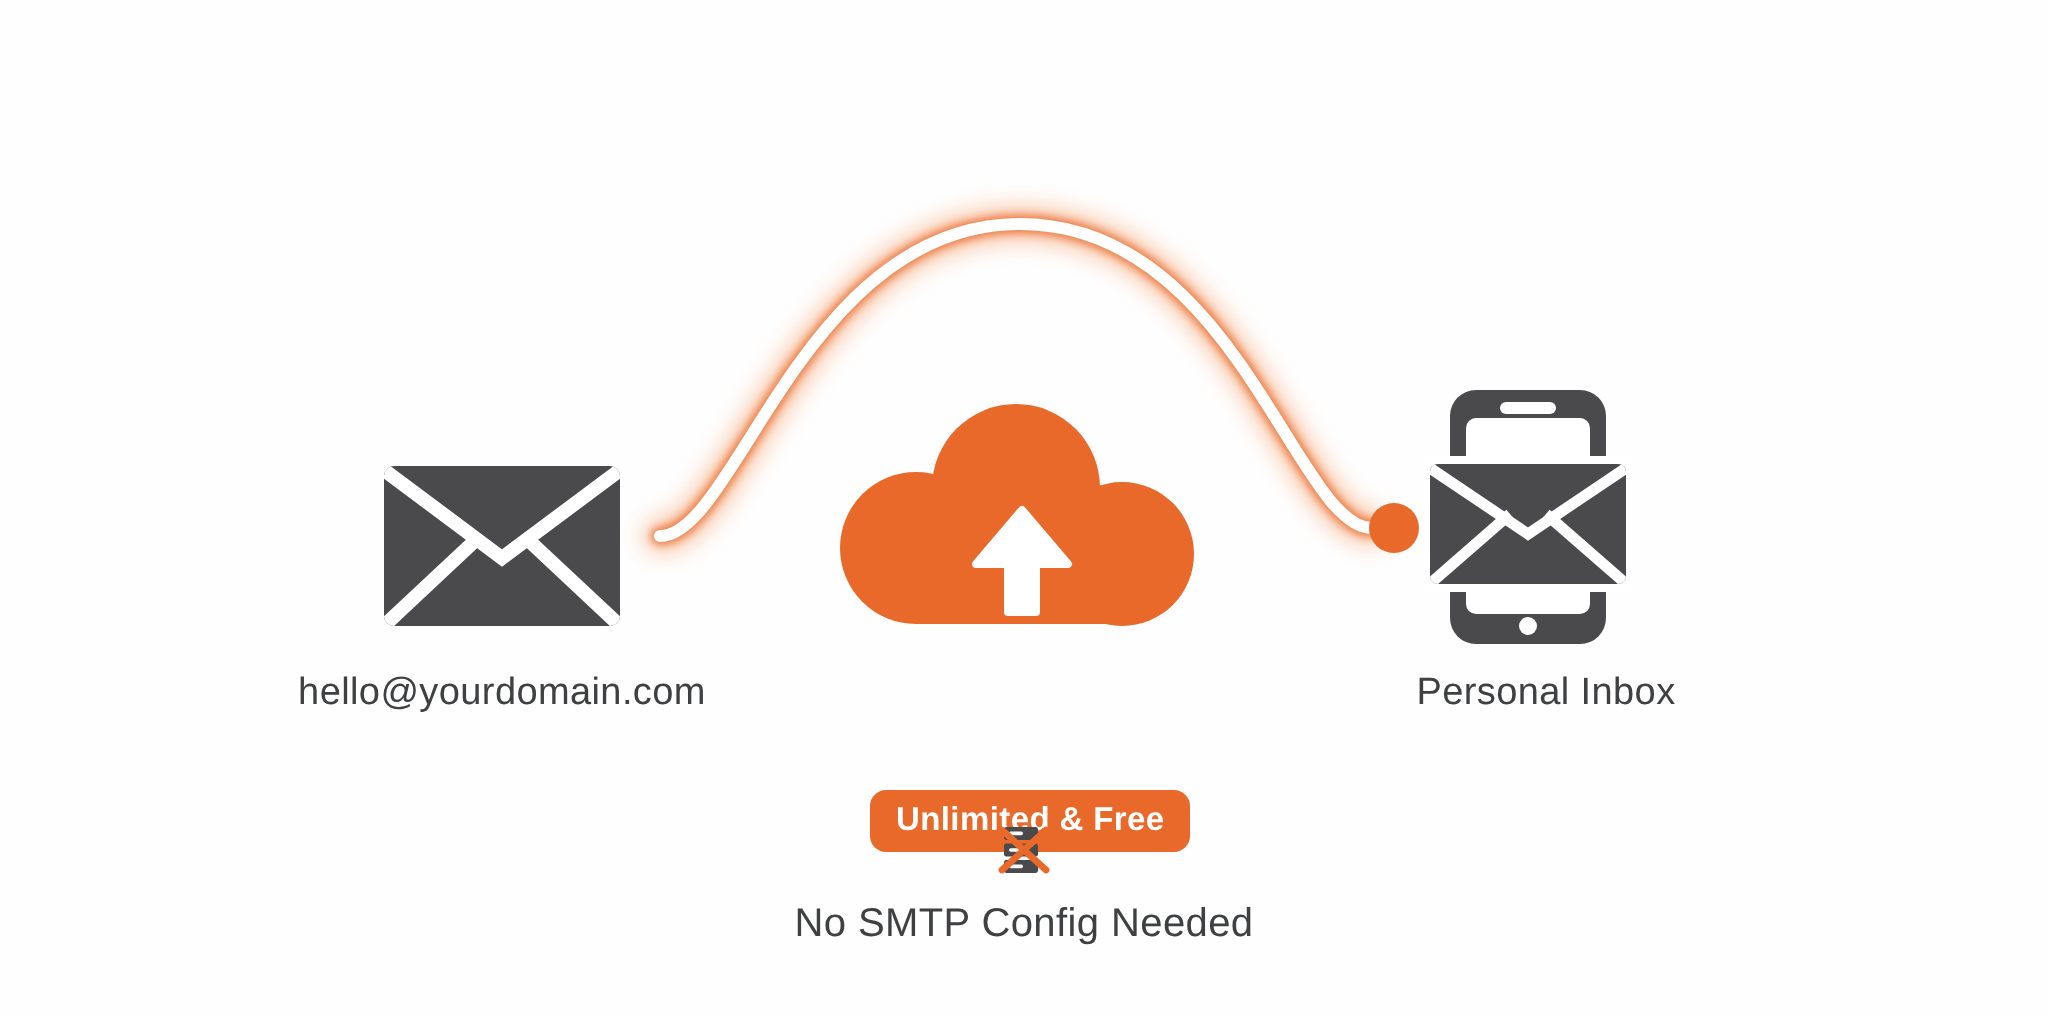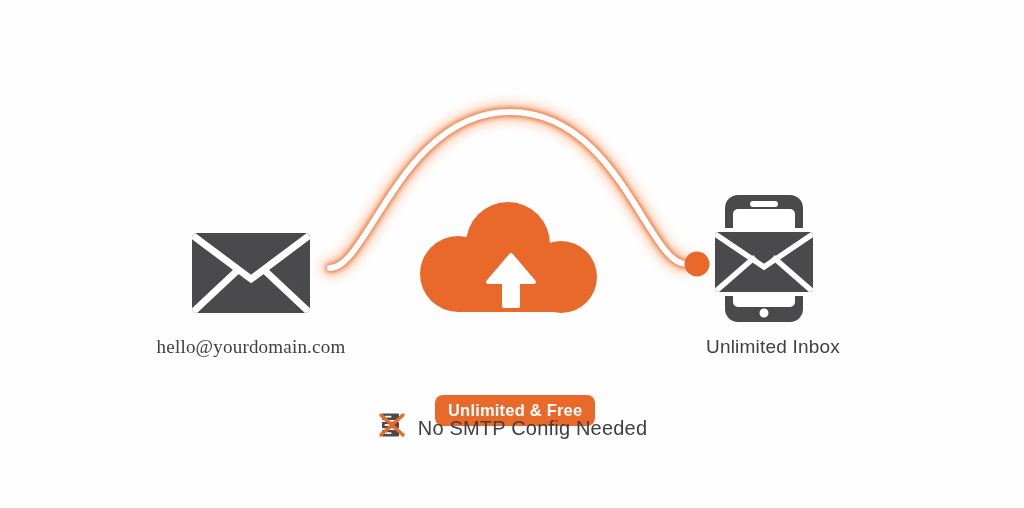--- a/index.html
+++ b/index.html
@@ -33,23 +33,24 @@
     letter-spacing:0.2px;
     padding:6px 13px;
     border-radius:8px;
     white-space:nowrap;
     margin-top:28px;
   }
   .feature-row{
     position:absolute;
     left:0;right:0;top:410px;
     display:flex;
-    align-items:flex-end;
+    align-items:center;
     justify-content:center;
     gap:11px;
+    flex-direction:column;
   }
   .feature-row .feature-text{
     font-size:20px;
     font-weight:500;
     color:var(--text-dark);
     letter-spacing:0.2px;
   }
 </style>
 </head>
 <body>
@@ -78,21 +79,21 @@
         </clipPath>
     </defs>
     <rect x="0" y="0" width="118" height="80" rx="5" fill="var(--icon-dark)"></rect>
     <g clip-path="url(#envClip)" fill="none" stroke="var(--white)" stroke-width="7">
       <polyline points="1,79 48,35"></polyline>
       <polyline points="117,79 70,35"></polyline>
       <polyline points="0,2 59,46 118,2"></polyline>
     </g>
   </svg>
 
-  <div class="label" style="left:131px;top:336px;width:240px;font-family:Liberation Serif, serif;">hello@yourdomain.com</div>
+  <div class="label" style="left:131px;top:336px;width:240px;">hello@yourdomain.com</div>
 
   <svg class="abs" style="left:420px;top:198px;" width="180" height="115" viewBox="0 0 180 115">
     <g fill="var(--accent)">
       <circle cx="88" cy="46" r="42"></circle>
       <circle cx="38" cy="76" r="38"></circle>
       <circle cx="141" cy="79" r="36"></circle>
       <rect x="38" y="70" width="103" height="44"></rect>
     </g>
     <g fill="var(--white)" stroke="var(--white)" stroke-linejoin="round">
       <polygon points="68,84 91,57 114,84" stroke-width="4"></polygon>
@@ -112,21 +113,21 @@
     <circle cx="52" cy="118" r="4.5" fill="var(--white)"></circle>
     <rect x="0" y="33" width="104" height="68" fill="var(--white)"></rect>
     <rect x="3" y="37" width="98" height="60" rx="4" fill="var(--icon-dark)"></rect>
     <g clip-path="url(#phoneEnvClip)" fill="none" stroke="var(--white)" stroke-width="5.5">
       <polyline points="4,96 43,62"></polyline>
       <polyline points="100,96 61,62"></polyline>
       <polyline points="3,39 52,72 101,39"></polyline>
     </g>
   </svg>
 
-  <div class="label" style="left:673px;top:336px;width:200px;">Unlimited Inbox</div>
+  <div class="label" style="left:673px;top:336px;width:200px;">Personal Inbox</div>
 
   <div class="badge">Unlimited &amp; Free</div>
 
   <div class="feature-row">
     <svg width="30" height="30" viewBox="0 0 30 30">
       <g fill="var(--icon-dark)">
         <rect x="5" y="3.5" width="17" height="6.5" rx="1.2"></rect>
         <rect x="5" y="11.8" width="17" height="6.5" rx="1.2"></rect>
         <rect x="5" y="20" width="17" height="6.5" rx="1.2"></rect>
       </g>

